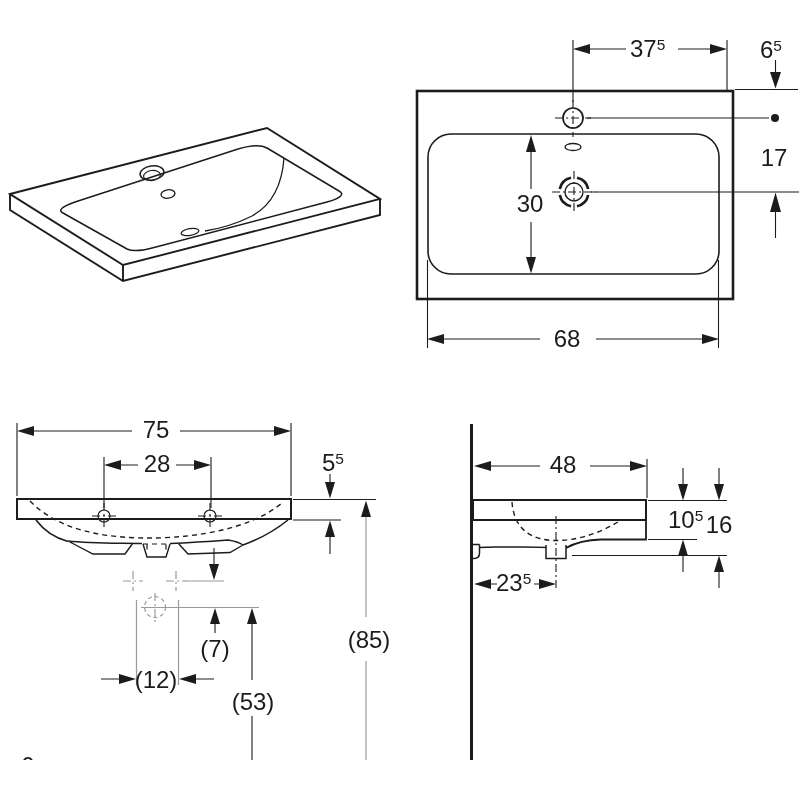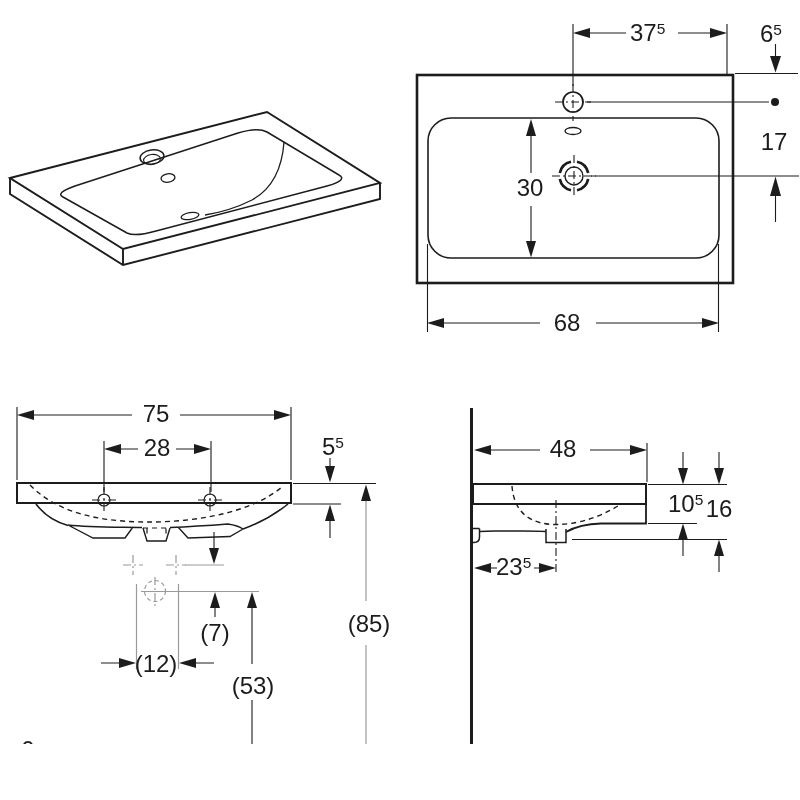--- a/index.html
+++ b/index.html
@@ -1,16 +1,16 @@
 <!DOCTYPE html>
 <html><head>
 <meta charset="utf-8">
 <style>
   html,body{margin:0;padding:0;background:#ffffff;}
-  .stage{width:800px;height:744px;position:relative;background:#fff;}
+  .stage{width:800px;height:744px;position:relative;background:#fff;margin-top:16px;}
   svg{display:block;}
   text{font-family:"Liberation Sans","DejaVu Sans",sans-serif;fill:#1c1c1c;}
   .dim{font-size:24px;}
   .sup{font-size:15.5px;}
   .outline{stroke:#1c1c1c;fill:none;}
   .thin{stroke:#1c1c1c;stroke-width:1.1;fill:none;}
   .gray{stroke:#9a9a9a;stroke-width:1.2;fill:none;}
   .arr{fill:#1c1c1c;stroke:none;}
   .cl{stroke-dasharray:8 3 2 3;}
   .dash{stroke-dasharray:5 4;}

